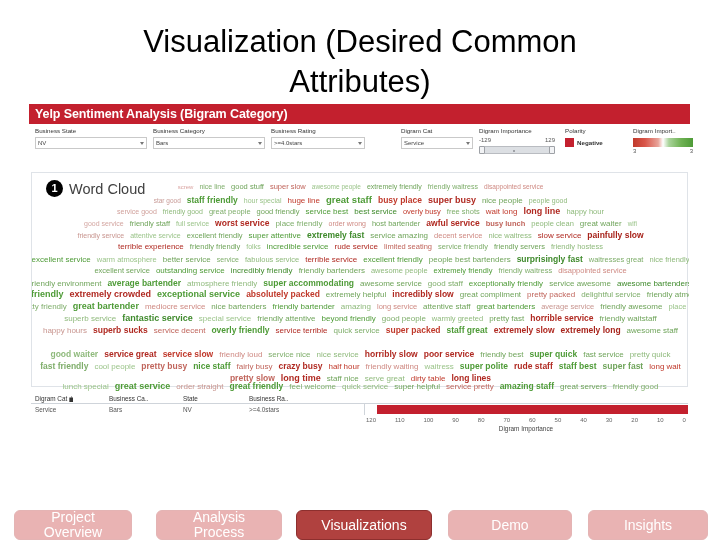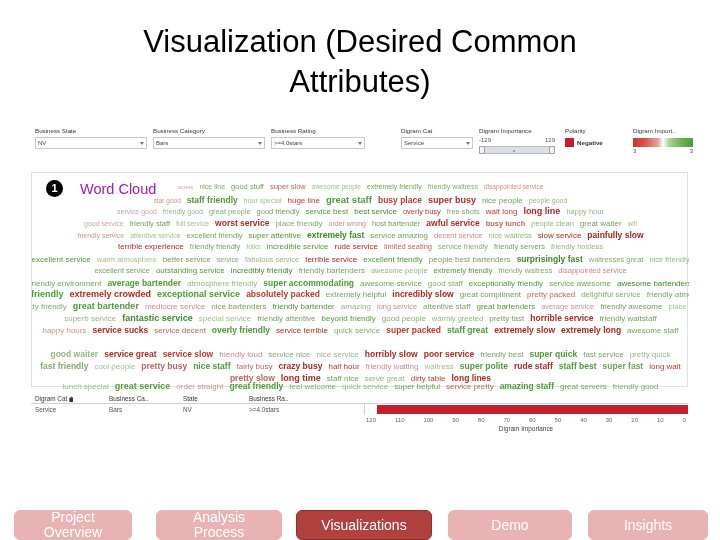--- a/index.html
+++ b/index.html
@@ -185,23 +185,23 @@
     background: #000000;
     color: #ffffff;
     font-size: 11px;
     font-weight: bold;
     display: flex;
     align-items: center;
     justify-content: center;
     line-height: 1;
   }
   .badge-label {
-    margin-left: 17px;
+    margin-left: 6px;
     font-size: 14.5px;
-    color: #a21caf;
+    color: #404040;
     font-family: "Liberation Sans", sans-serif;
   }
 
   .cloud {
     position: absolute;
     left: 0; top: 4px;
     width: 657px; height: 215px;
     overflow: hidden;
   }
   .cloud-line {
@@ -338,20 +338,21 @@
 </head>
 <body>
 
 <div id="slide">
 
   <div class="slide-title">Visualization (Desired Common
 Attributes)</div>
 
   <div class="dash">
 
+    <div class="dash-header">Yelp Sentiment Analysis (Bigram Category)</div>
 
     <div class="filters">
 
       <div class="filter" style="left:6px;  width:112px;">
         <div class="filter-label">Business State</div>
         <div class="filter-box">
           <span class="val">NV</span>
           <span class="caret"></span>
         </div>
       </div>
@@ -551,21 +552,21 @@
             <span style="font-size: 8px; color: rgb(111, 164, 90);">friendly attentive</span>
             <span style="font-size: 8px; color: rgb(78, 155, 55);">beyond friendly</span>
             <span style="font-size: 8px; color: rgb(127, 174, 107);">good people</span>
             <span style="font-size: 7.5px; color: rgb(143, 186, 124);">warmly greeted</span>
             <span style="font-size: 8px; color: rgb(111, 164, 90);">pretty fast</span>
             <span style="font-size: 8.5px; color: rgb(176, 42, 34); font-weight: bold;">horrible service</span>
             <span style="font-size: 8px; color: rgb(111, 164, 90);">friendly waitstaff</span>
           </div>
           <div class="cloud-line" style="position: absolute; left: 0px; top: 149.294px;">
             <span style="font-size: 8px; color: rgb(200, 149, 143);">happy hours</span>
-            <span style="font-size: 8.5px; color: rgb(176, 42, 34); font-weight: bold;">service sucks</span>
+            <span style="font-size: 8.5px; color: rgb(176, 42, 34); font-weight: bold;">superb sucks</span>
             <span style="font-size: 8px; color: rgb(192, 101, 92);">service decent</span>
             <span style="font-size: 8.5px; color: rgb(78, 155, 55); font-weight: bold;">overly friendly</span>
             <span style="font-size: 8px; color: rgb(176, 42, 34);">service terrible</span>
             <span style="font-size: 8px; color: rgb(127, 174, 107);">quick service</span>
             <span style="font-size: 8.5px; color: rgb(192, 57, 43); font-weight: bold;">super packed</span>
             <span style="font-size: 8.5px; color: rgb(78, 155, 55); font-weight: bold;">staff great</span>
             <span style="font-size: 8.5px; color: rgb(176, 42, 34); font-weight: bold;">extremely slow</span>
             <span style="font-size: 8.5px; color: rgb(168, 36, 28); font-weight: bold;">extremely long</span>
             <span style="font-size: 8px; color: rgb(111, 164, 90);">awesome staff</span>
           </div>

